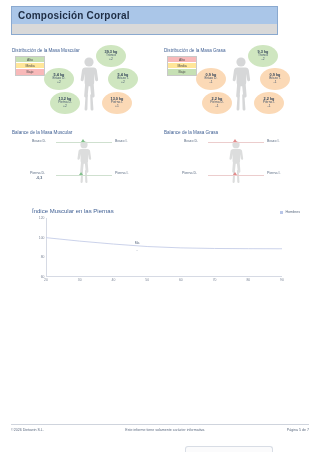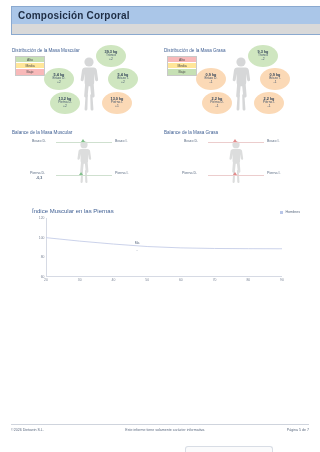--- a/index.html
+++ b/index.html
@@ -8,21 +8,21 @@
     font-family: "Liberation Sans", sans-serif;
     background:#ffffff;
     color:#3b4a63;
     position:relative;
     overflow:hidden;
   }
   .page { position:relative; width:320px; height:452px; }
 
   
   .header {
-    position:absolute; left:11px; top:6px; width:310px; height:29px;
+    position:absolute; left:11px; top:6px; width:267px; height:29px;
     border:1px solid #8aa9cf;
   }
   .header-title-bar {
     height:17px; background:#aac6e8;
     display:flex; align-items:center; padding-left:6px;
   }
   .header-title {
     font-size:10px; font-weight:bold; color:#1e2d44; letter-spacing:.2px;
   }
   .header-sub-bar { height:10px; background:#d9d9d9; }

